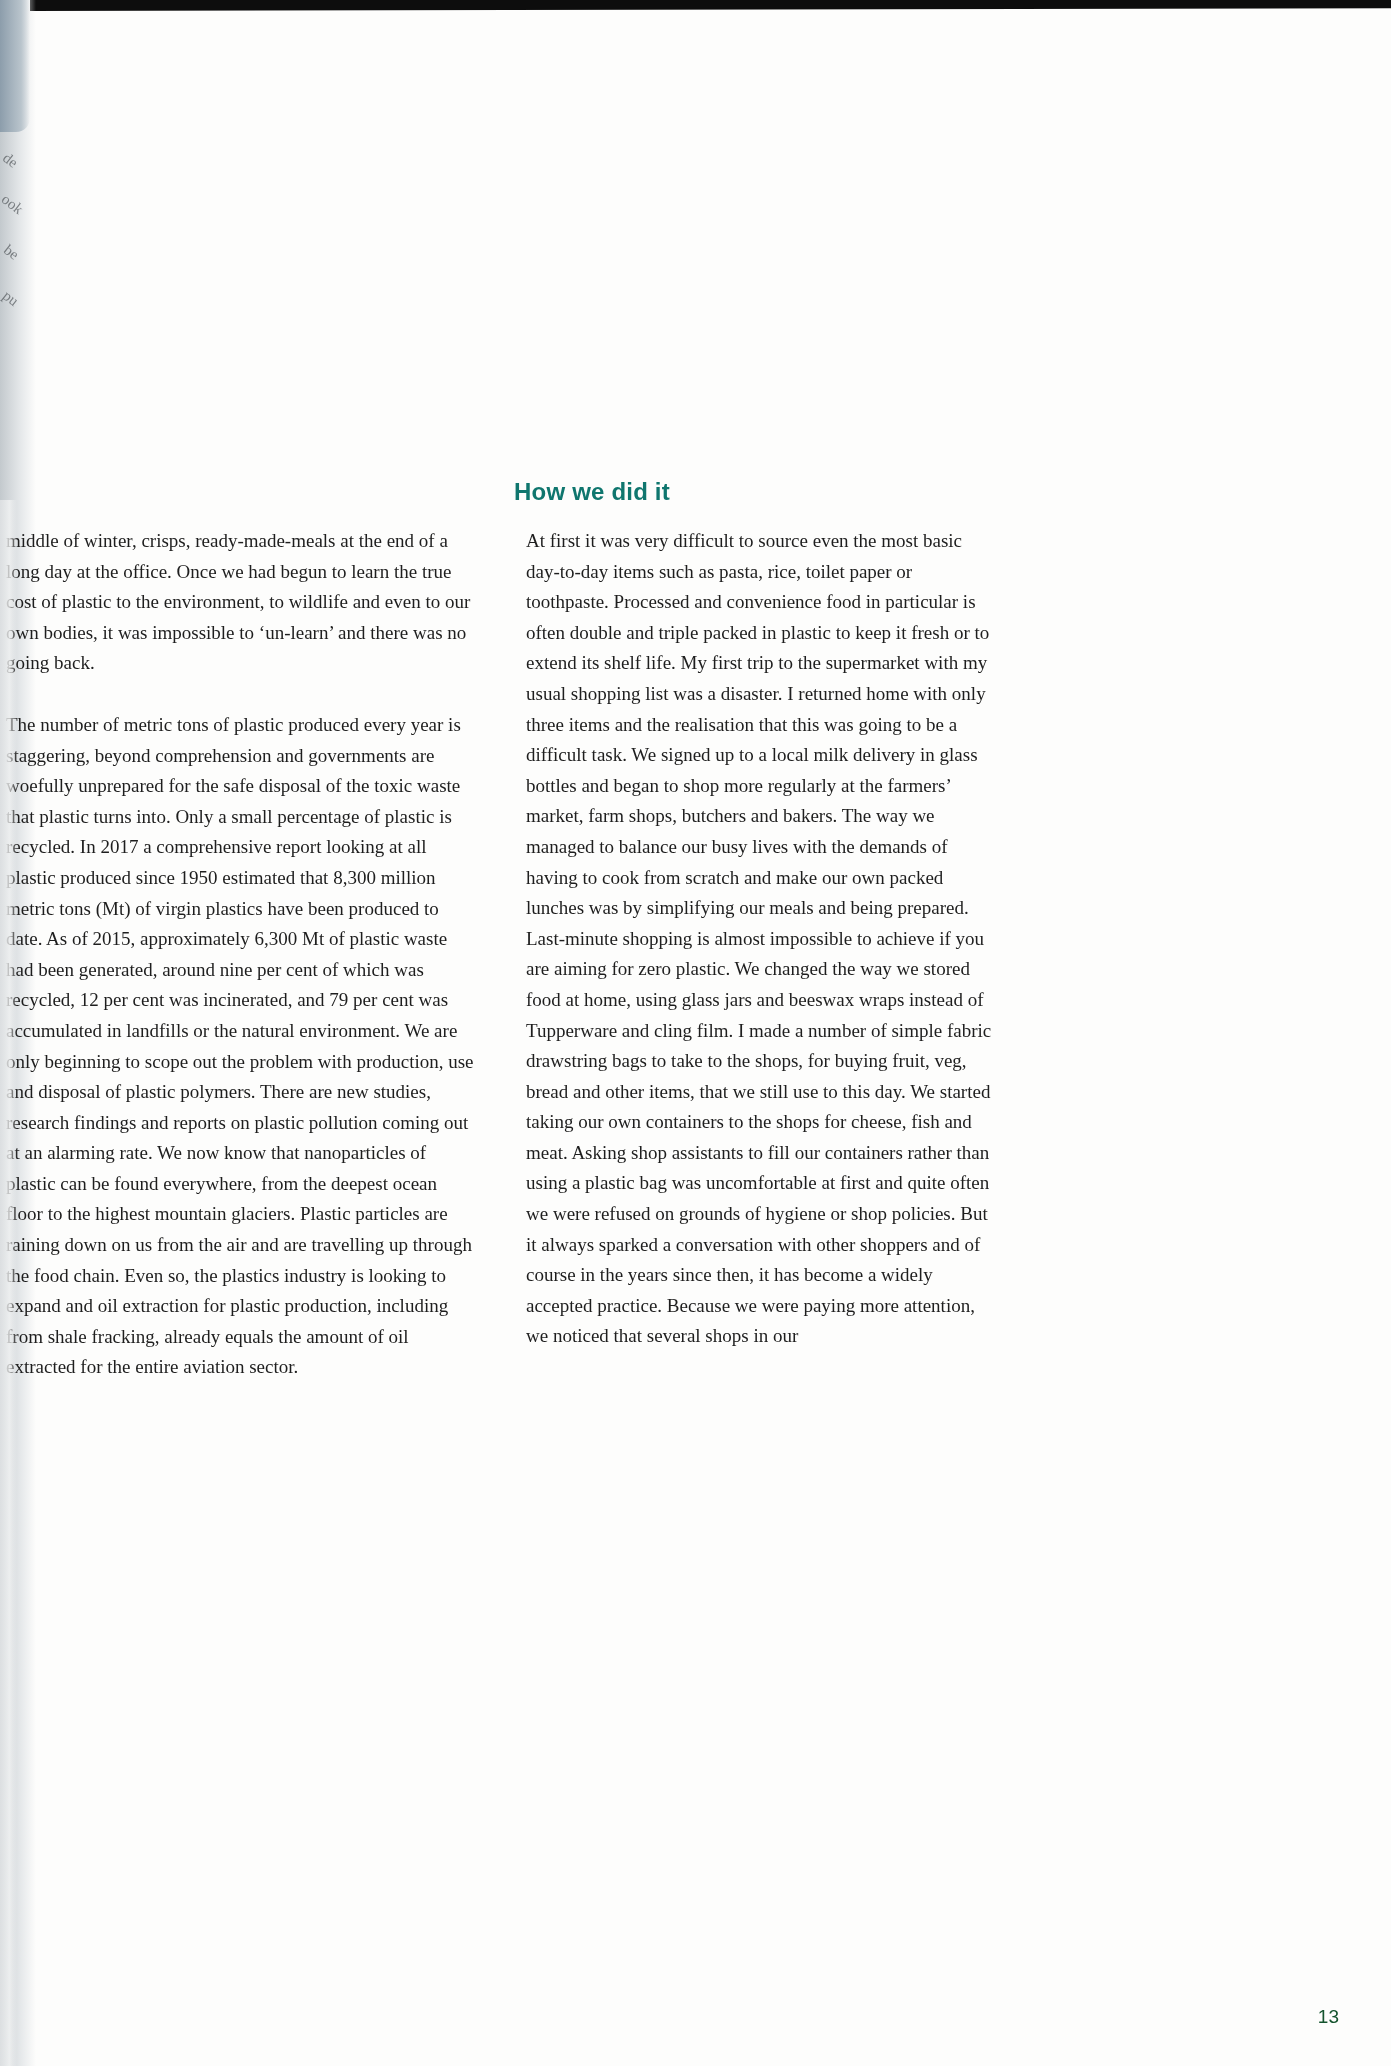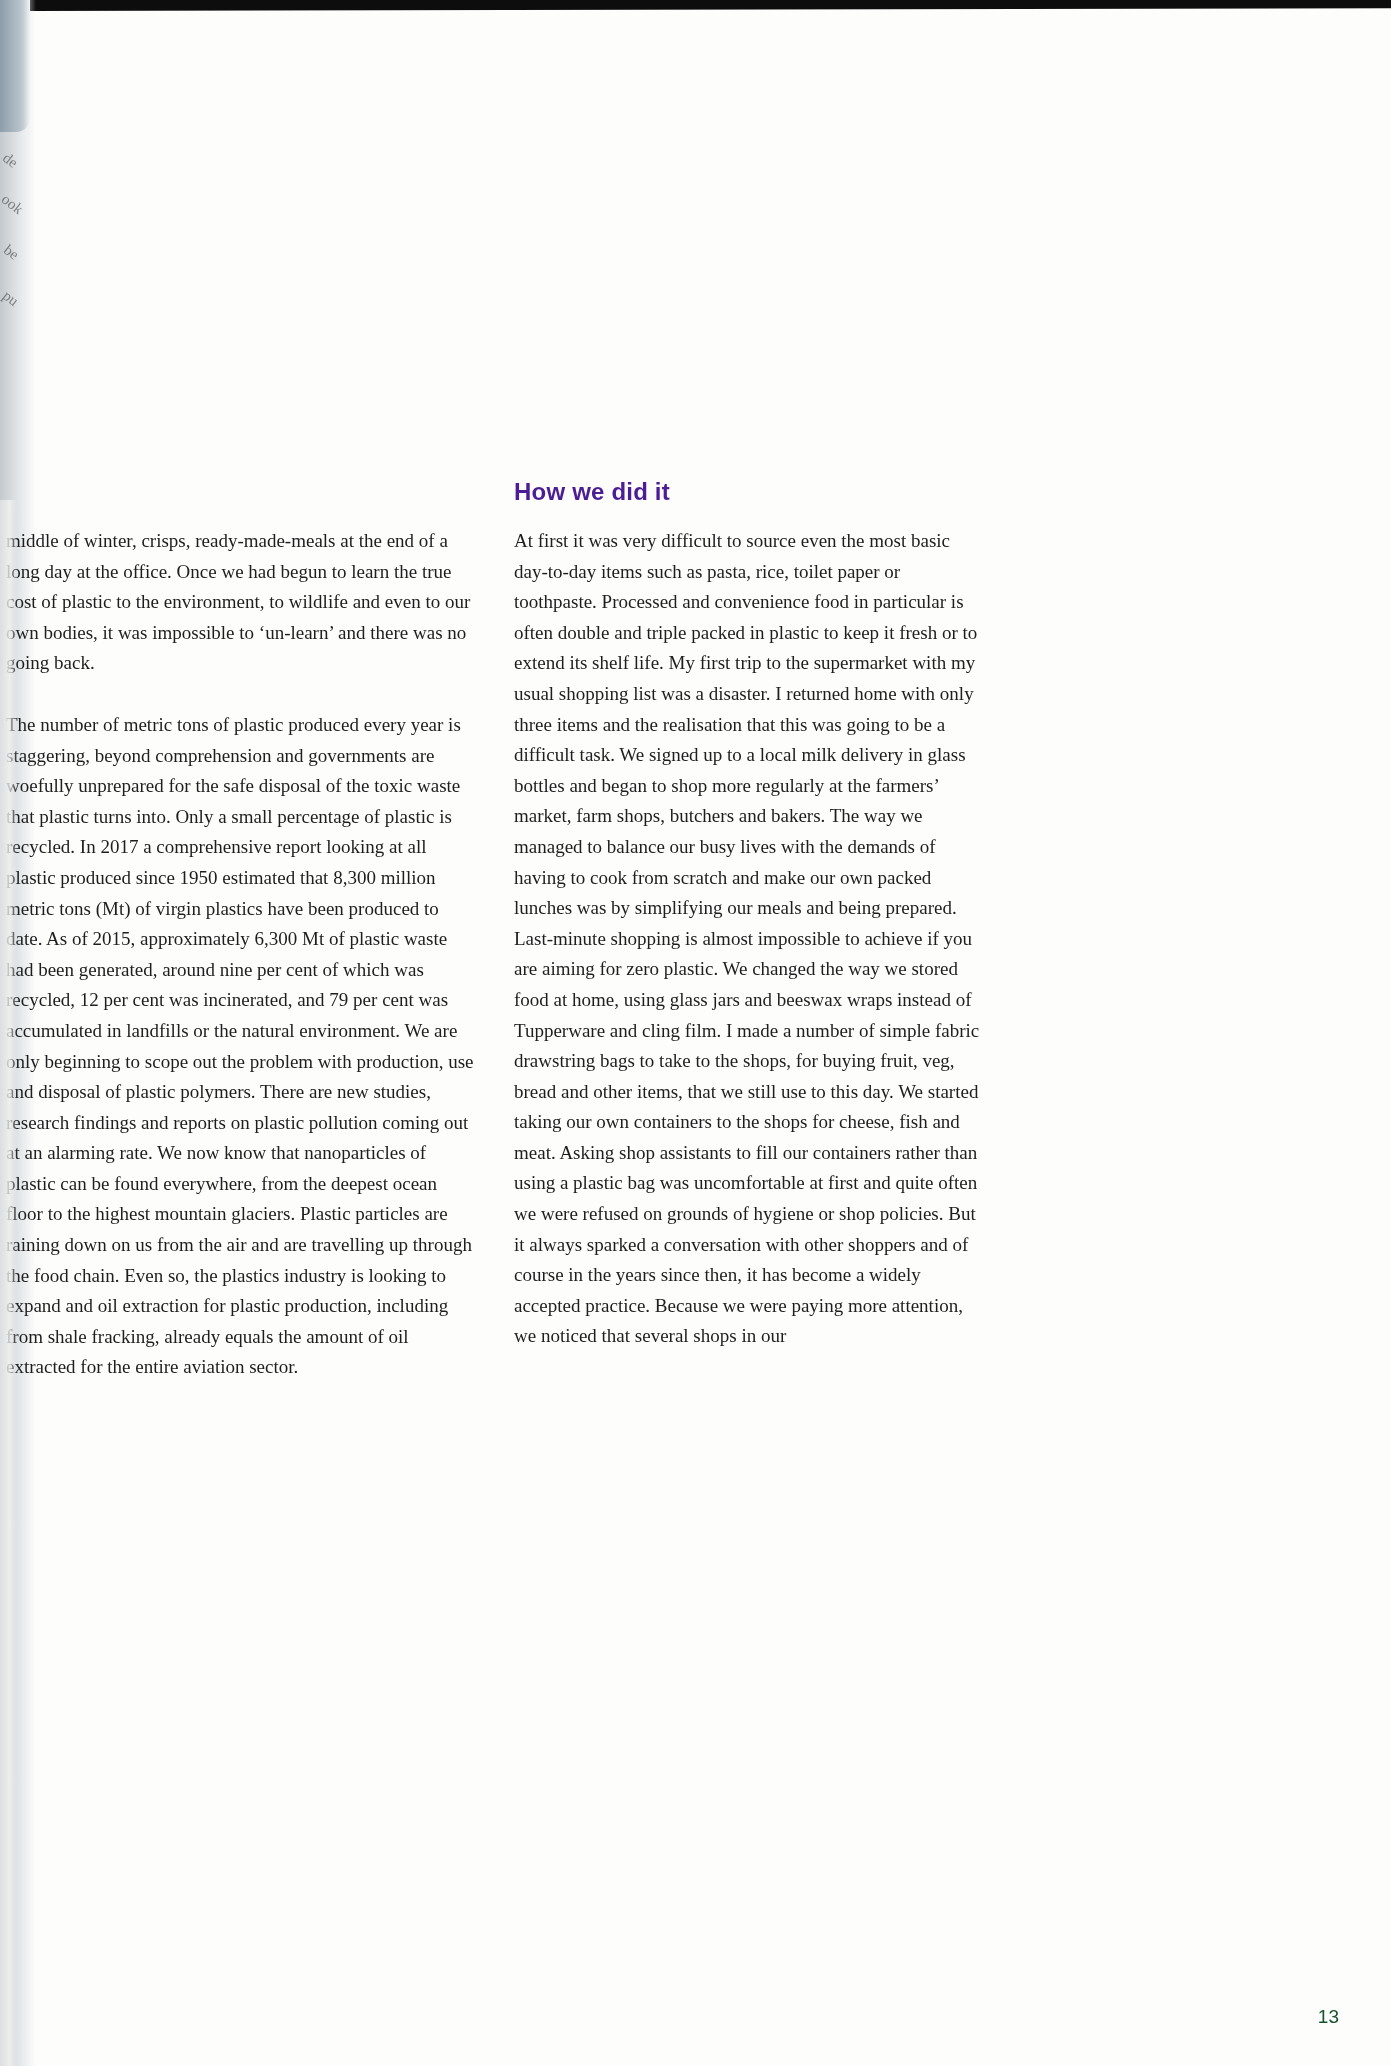--- a/index.html
+++ b/index.html
@@ -73,39 +73,39 @@
   }
 
   .section-heading {
     position: absolute;
     left: 514px;
     top: 458px;
     font-family: "Liberation Sans", sans-serif;
     font-weight: bold;
     font-size: 24px;
     letter-spacing: 0.2px;
-    color: #4c1d95;
+    color: #0f766e;
   }
 
   .col {
     position: absolute;
     top: 526px;
     font-size: 19px;
     line-height: 30.6px;
     text-align: left;
   }
   .col p {
     margin: 0 0 31px 0;
   }
   .col-left {
     left: 6px;
     width: 468px;
   }
   .col-right {
-    left: 514px;
+    left: 526px;
     width: 472px;
   }
 
   .page-number {
     position: absolute;
     right: 52px;
     bottom: 38px;
     font-family: "Liberation Sans", sans-serif;
     font-size: 19px;
     color: #14532d;

